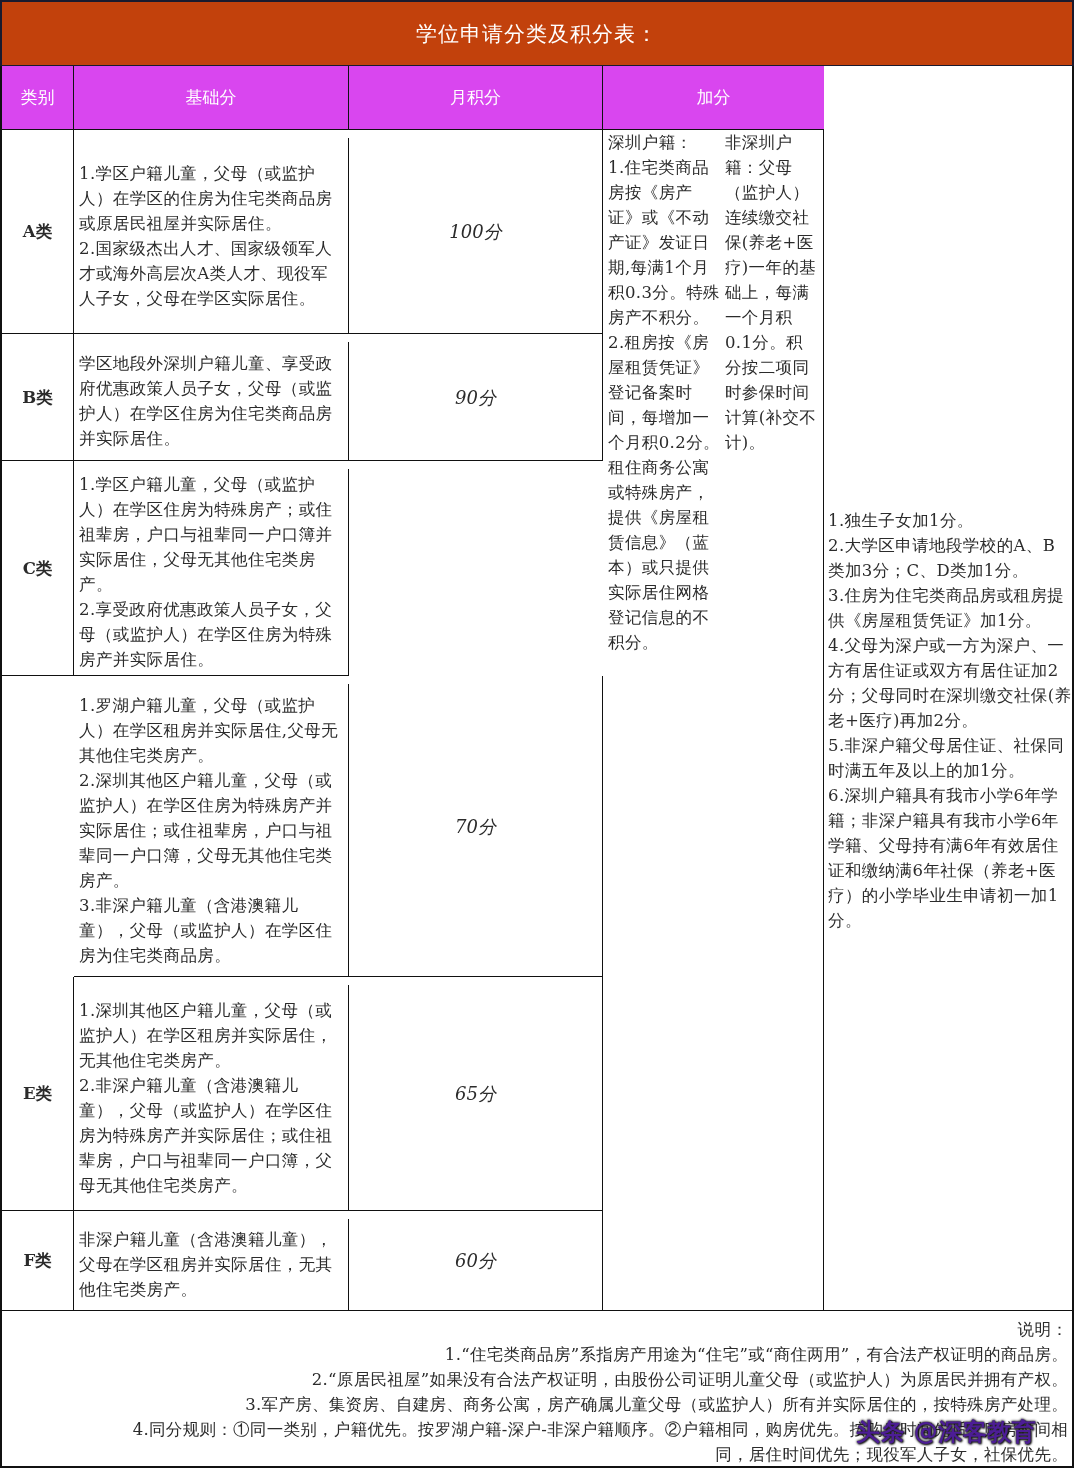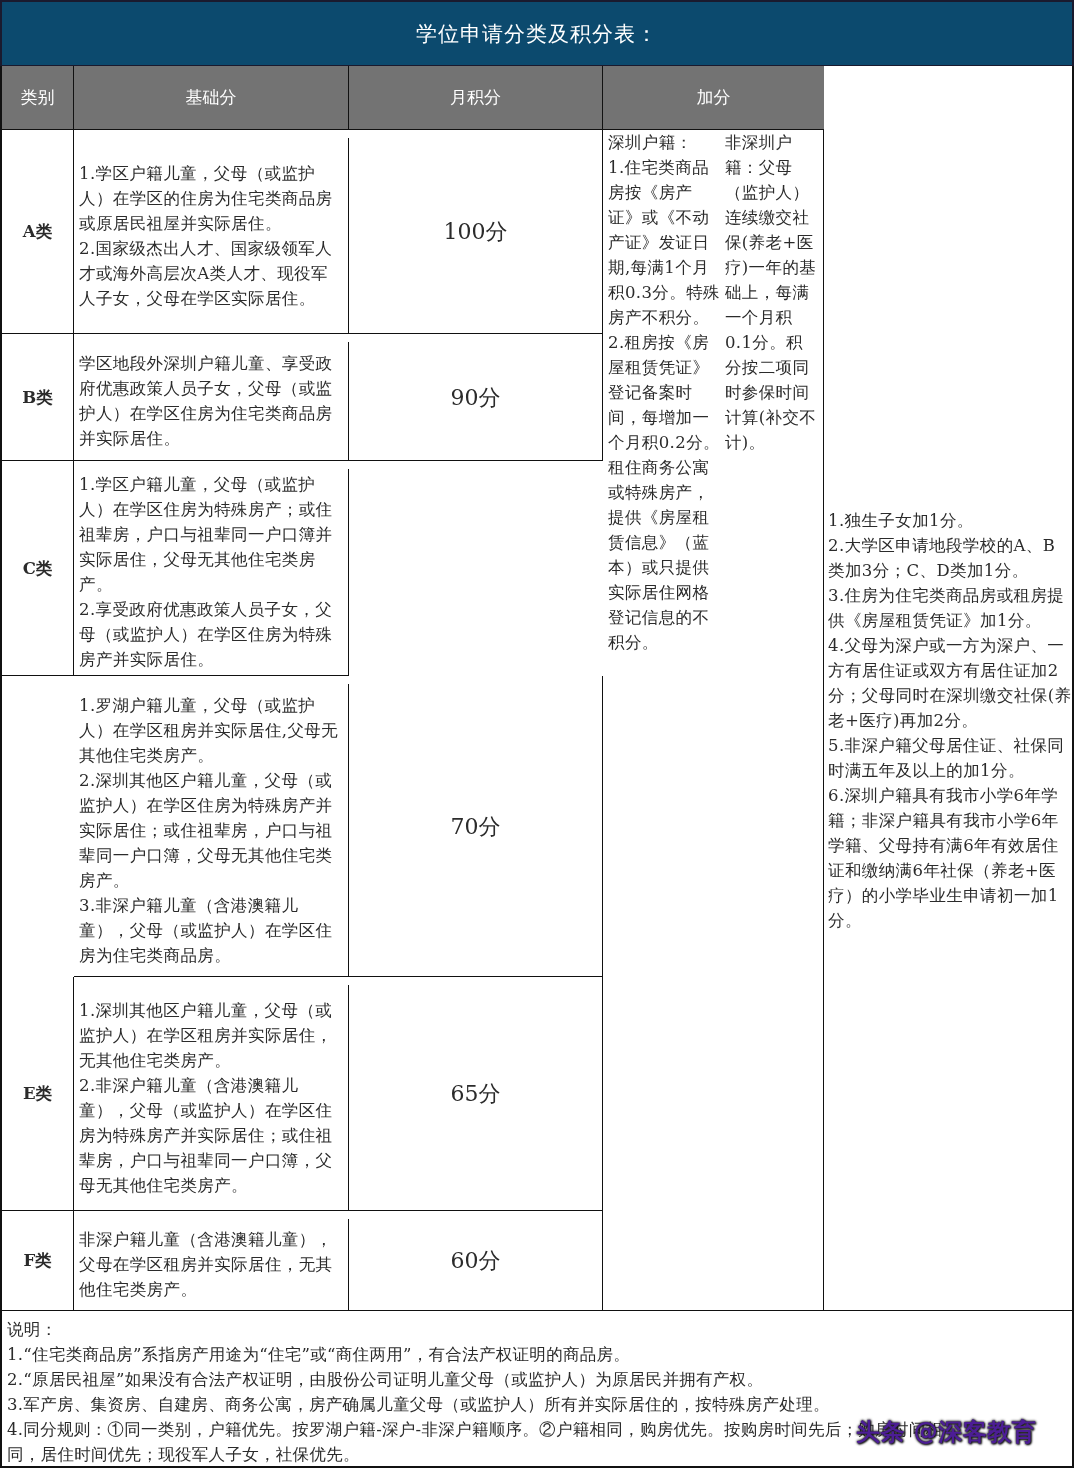--- a/index.html
+++ b/index.html
@@ -1,51 +1,51 @@
 <!DOCTYPE html>
 <html><head>
 <meta charset="utf-8">
 <style>
   * { box-sizing: border-box; margin: 0; padding: 0; }
   html, body { width: 1074px; height: 1468px; background: #ffffff; overflow: hidden; }
   body { font-family: "DejaVu Serif", "Liberation Serif", serif; color: #2b2b2b; position: relative; }
   .sheet { position: absolute; left: 0; top: 0; width: 1074px; height: 1468px; }
   .title-bar {
     position: absolute; left: 0; top: 0; width: 1074px; height: 66px;
-    background: #0c4a6e; border: 2px solid #1a1a2e; border-bottom: 1.5px solid #1a1a2e;
+    background: #c2410c; border: 2px solid #1a1a2e; border-bottom: 1.5px solid #1a1a2e;
     display: flex; align-items: center; justify-content: center;
     color: #ffffff; font-family: "DejaVu Sans", "Liberation Sans", sans-serif; font-size: 21px; letter-spacing: 1px;
   }
   .grid {
     position: absolute; left: 0; top: 66px; width: 1074px; height: 1245px;
     display: grid;
     grid-template-columns: 72px 275px 254px 221px 252px;
     grid-template-rows: 64px 204px 127px 215px 301px 234px 100px;
     border-left: 2px solid #111; border-right: 2px solid #111;
   }
   .cell { border-right: 1.5px solid #111; border-bottom: 1.5px solid #111; font-size: 16.5px; line-height: 25px; }
   .cell.last { border-right: none; }
   .hdr {
-    background: #737373; color: #ffffff; display: flex; align-items: center; justify-content: center;
+    background: #d946ef; color: #ffffff; display: flex; align-items: center; justify-content: center;
     font-family: "DejaVu Sans", "Liberation Sans", sans-serif; font-size: 17px;
   }
   .cat { display: flex; align-items: center; justify-content: center; font-size: 16.5px; font-weight: bold; }
   .desc { padding: 14px 4px 0 5px; display: flex; flex-direction: column; justify-content: center; letter-spacing: 0.4px; margin-top: 8px; }
   .desc p { white-space: pre-line; }
-  .score { display: flex; align-items: center; justify-content: center; font-size: 22px; }
+  .score { display: flex; align-items: center; justify-content: center; font-size: 18px; font-style: italic; }
   .month { grid-column: 4; grid-row: 2 / span 6; padding: 0 4px 0 5px; display: flex; flex-direction: row; justify-content: center; letter-spacing: 0.4px; }
   .bonus { grid-column: 5; grid-row: 2 / span 6; padding: 0 4px 0 4px; display: flex; flex-direction: column; justify-content: center; letter-spacing: 0.4px; }
   .month p, .bonus p { white-space: pre-line; }
   .gap { height: 25px; }
   .notes {
     position: absolute; left: 0; top: 1311px; width: 1074px; height: 157px;
     border-left: 2px solid #111; border-right: 2px solid #111; border-bottom: 2px solid #111;
     padding: 6px 4px 0 5px; font-size: 16.5px; line-height: 25px; letter-spacing: 0.3px;
   }
-  .notes p { white-space: nowrap; overflow: hidden; }
+  .notes p { white-space: nowrap; overflow: hidden; text-align: right; }
   .watermark {
     position: absolute; left: 856px; top: 1416px; color: #4c1d95;
     font-family: "DejaVu Sans", "Liberation Sans", sans-serif; font-size: 24px; font-weight: bold;
     text-shadow: 0 0 3px #222, 0 0 2px #222, 1px 1px 2px #000; letter-spacing: 0.5px;
   }
 </style>
 </head>
 <body>
 
 <div class="sheet">

